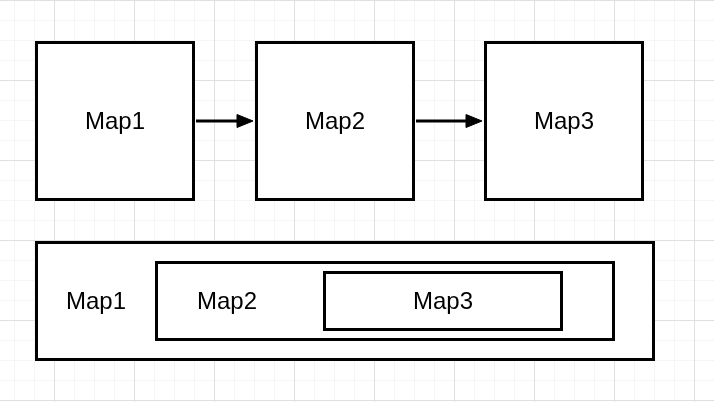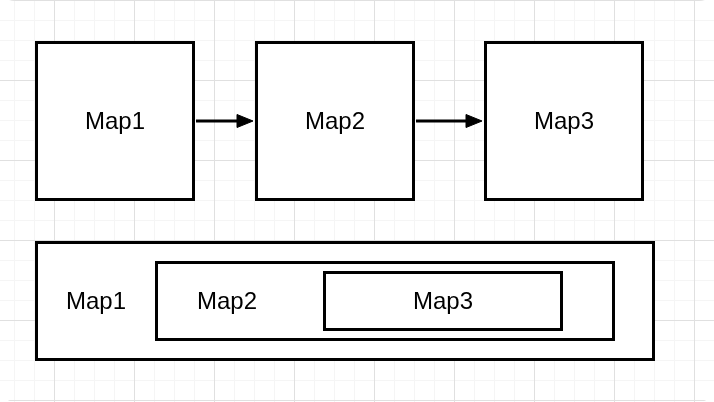--- a/index.html
+++ b/index.html
@@ -15,21 +15,20 @@
     overflow: hidden;
     background-color: #ffffff;
     
     background-image:
       linear-gradient(to right, #e0e0e0 1px, transparent 1px),
       linear-gradient(to bottom, #e0e0e0 1px, transparent 1px),
       linear-gradient(to right, #f5f5f5 1px, transparent 1px),
       linear-gradient(to bottom, #f5f5f5 1px, transparent 1px);
     background-size: 80px 80px, 80px 80px, 20px 20px, 20px 20px;
     background-position: 54px 0, 0 0, 14px 0, 0 0;
-    border-radius: 15px;
   }
 
   .shape {
     position: absolute;
     box-sizing: border-box;
     background: #ffffff;
     border: 3px solid #000000;
   }
 
   .flow-node {

